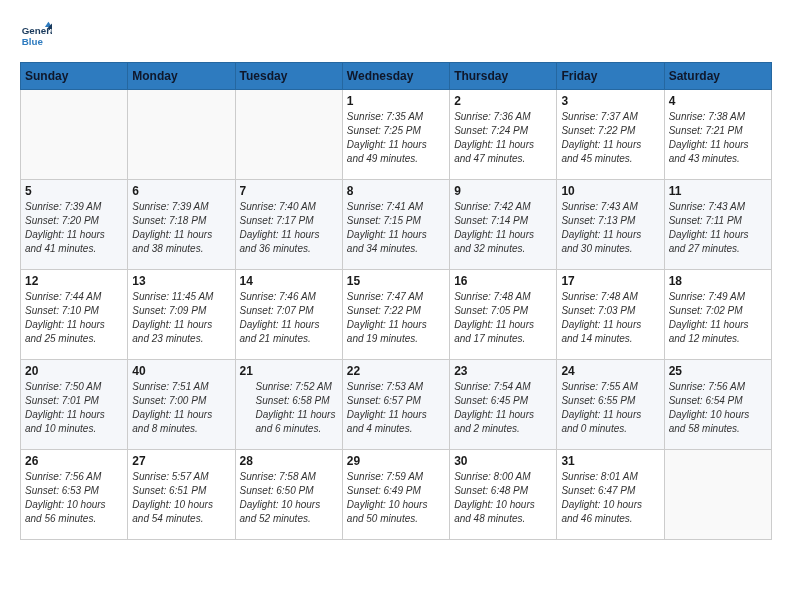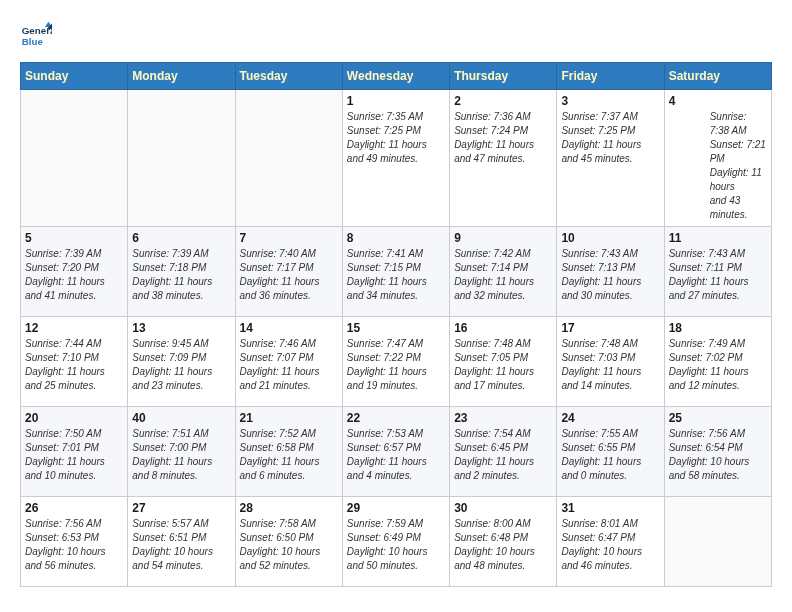--- a/index.html
+++ b/index.html
@@ -37,21 +37,21 @@
       font-size: 14px;
       color: #444;
     }
     .calendar {
       width: 100%;
       border-collapse: collapse;
       border: 1px solid #ccc;
     }
     .calendar th {
       background-color: #2e7bbf;
-      color: #fef9c3;
+      color: #0f172a;
       font-size: 12px;
       font-weight: bold;
       padding: 6px 4px;
       text-align: left;
       border: 1px solid #2567a0;
     }
     .calendar td {
       width: 107px;
       height: 90px;
       vertical-align: top;
@@ -129,27 +129,27 @@
         <td>
           <div class="day-number">2</div>
           <div class="day-info" style="white-space: pre-line;">Sunrise: 7:36 AM
 Sunset: 7:24 PM
 Daylight: 11 hours
 and 47 minutes.</div>
         </td>
         <td>
           <div class="day-number">3</div>
           <div class="day-info" style="white-space: pre-line;">Sunrise: 7:37 AM
-Sunset: 7:25 PM
+Sunset: 7:22 PM
 Daylight: 11 hours
 and 45 minutes.</div>
         </td>
         <td>
           <div class="day-number">4</div>
-          <div class="day-info" style="white-space: pre-line; margin-left: 41px;">Sunrise: 7:38 AM
+          <div class="day-info" style="white-space: pre-line;">Sunrise: 7:38 AM
 Sunset: 7:21 PM
 Daylight: 11 hours
 and 43 minutes.</div>
         </td>
       </tr>
       <tr>
         <td>
           <div class="day-number">5</div>
           <div class="day-info" style="white-space: pre-line;">Sunrise: 7:39 AM
 Sunset: 7:20 PM
@@ -202,21 +202,21 @@
       <tr>
         <td>
           <div class="day-number">12</div>
           <div class="day-info" style="white-space: pre-line;">Sunrise: 7:44 AM
 Sunset: 7:10 PM
 Daylight: 11 hours
 and 25 minutes.</div>
         </td>
         <td>
           <div class="day-number">13</div>
-          <div class="day-info" style="white-space: pre-line;">Sunrise: 9:45 AM
+          <div class="day-info" style="white-space: pre-line;">Sunrise: 11:45 AM
 Sunset: 7:09 PM
 Daylight: 11 hours
 and 23 minutes.</div>
         </td>
         <td>
           <div class="day-number">14</div>
           <div class="day-info" style="white-space: pre-line;">Sunrise: 7:46 AM
 Sunset: 7:07 PM
 Daylight: 11 hours
 and 21 minutes.</div>
@@ -260,21 +260,21 @@
         </td>
         <td>
           <div class="day-number">40</div>
           <div class="day-info" style="white-space: pre-line;">Sunrise: 7:51 AM
 Sunset: 7:00 PM
 Daylight: 11 hours
 and 8 minutes.</div>
         </td>
         <td>
           <div class="day-number">21</div>
-          <div class="day-info" style="white-space: pre-line;">Sunrise: 7:52 AM
+          <div class="day-info" style="white-space: pre-line; margin-left: 16px;">Sunrise: 7:52 AM
 Sunset: 6:58 PM
 Daylight: 11 hours
 and 6 minutes.</div>
         </td>
         <td>
           <div class="day-number">22</div>
           <div class="day-info" style="white-space: pre-line;">Sunrise: 7:53 AM
 Sunset: 6:57 PM
 Daylight: 11 hours
 and 4 minutes.</div>

